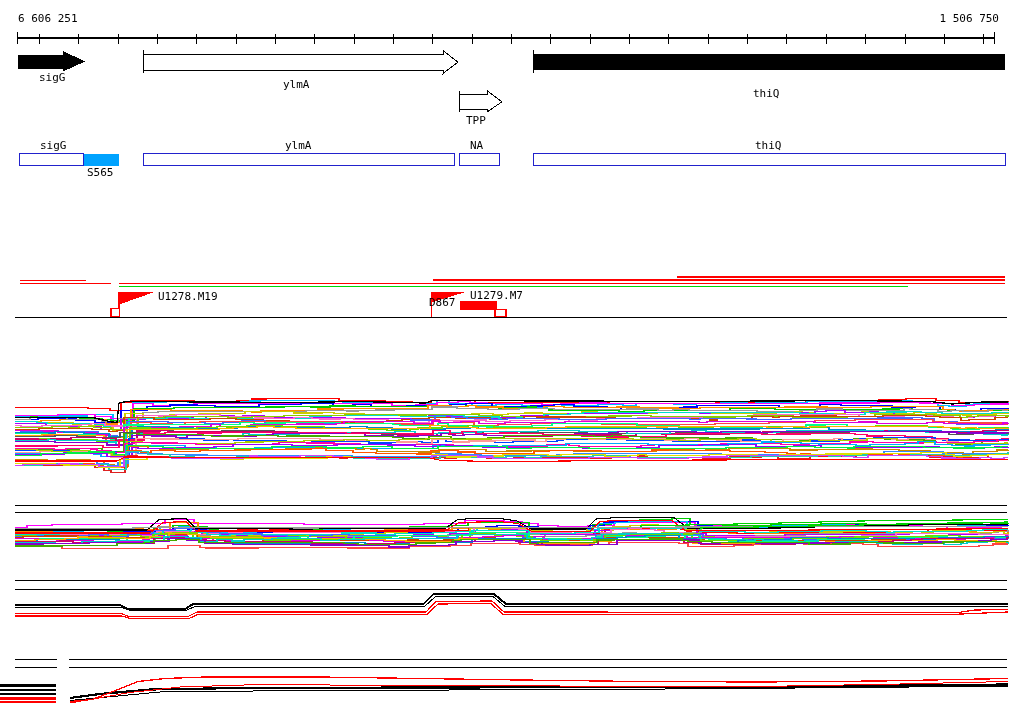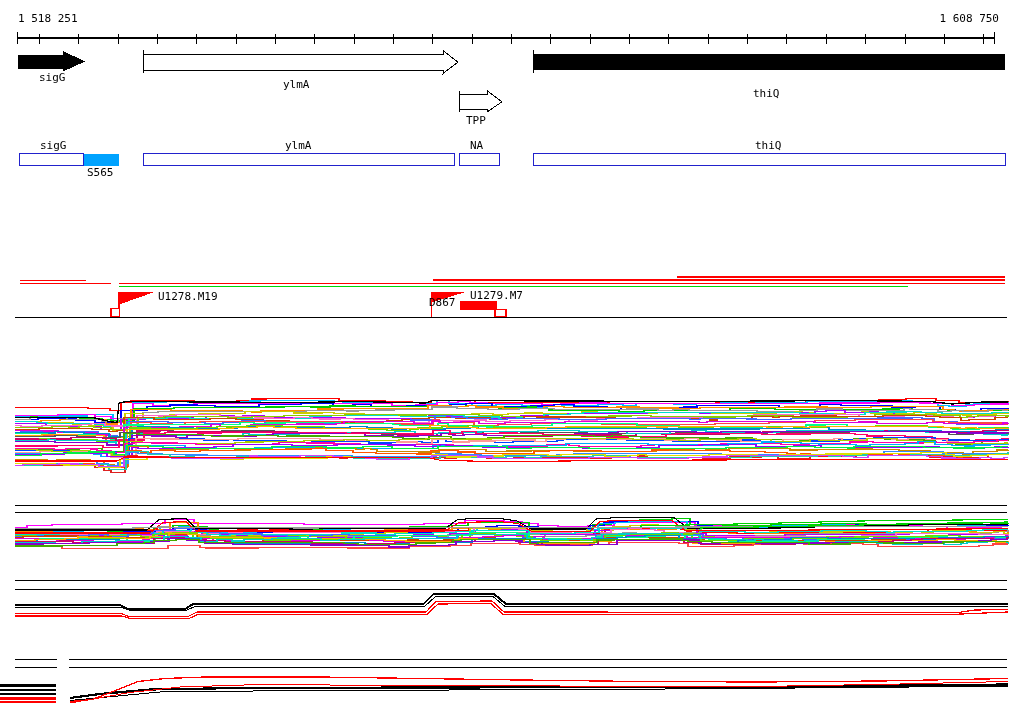--- a/index.html
+++ b/index.html
@@ -167,15 +167,15 @@
       <rect x="0" y="683.5" width="56" height="3" fill="#000000"></rect>
       <rect x="0" y="688.5" width="56" height="2.5" fill="#000000"></rect>
       <rect x="0" y="693" width="56" height="2" fill="#000000"></rect>
       <rect x="0" y="696.5" width="56" height="3" fill="#ff0000"></rect>
       <rect x="0" y="701" width="56" height="1.5" fill="#ff0000"></rect>
       <polyline points="70,698 100,694 150,689.5 240,688 420,687.5 758,687 772,687.5 900,685.5 1008,684.5" fill="none" stroke="#000000" stroke-width="2.2" stroke-linejoin="round"></polyline>
       <polyline points="70,700.5 160,692 300,690.5 600,689.5 860,687.5 1008,686" fill="none" stroke="#000000" stroke-width="1" stroke-linejoin="round"></polyline>
       <polyline points="70,701.5 92,699.5 112,692 138,681.5 165,678.5 205,677 320,677 420,678.5 520,680 640,681.5 760,682 880,681 1008,678.5" fill="none" stroke="#ff0000" stroke-width="1.3" stroke-linejoin="round"></polyline>
       <polyline points="70,703 130,692.5 180,687 260,684.5 400,685.5 560,686 760,686.5 900,684 1008,681.5" fill="none" stroke="#ff0000" stroke-width="1" stroke-linejoin="round"></polyline>
     </svg>
-  <div id="coordL" class="coord">1 518 251</div>
-  <div id="coordR" class="coord">1 608 750</div>
+  <div id="coordL" class="coord">6 606 251</div>
+  <div id="coordR" class="coord">1 506 750</div>
 </div>
 
 </body></html>

